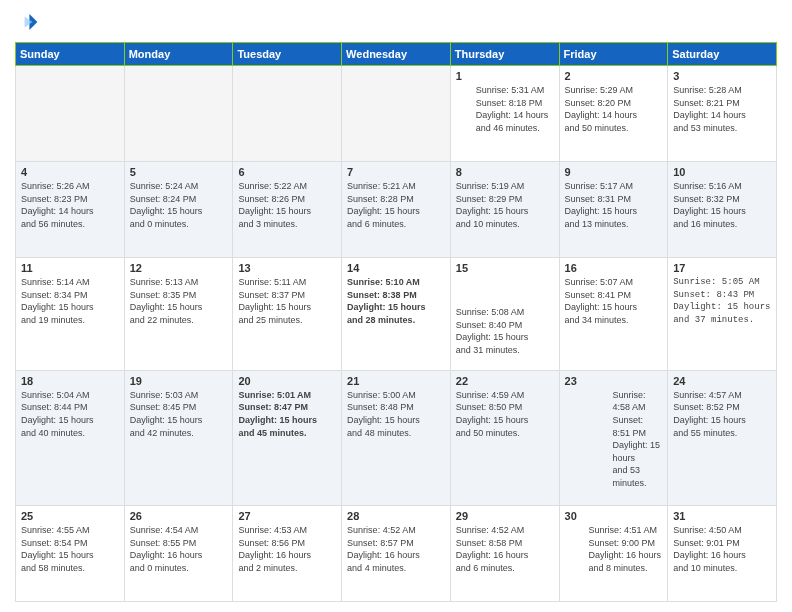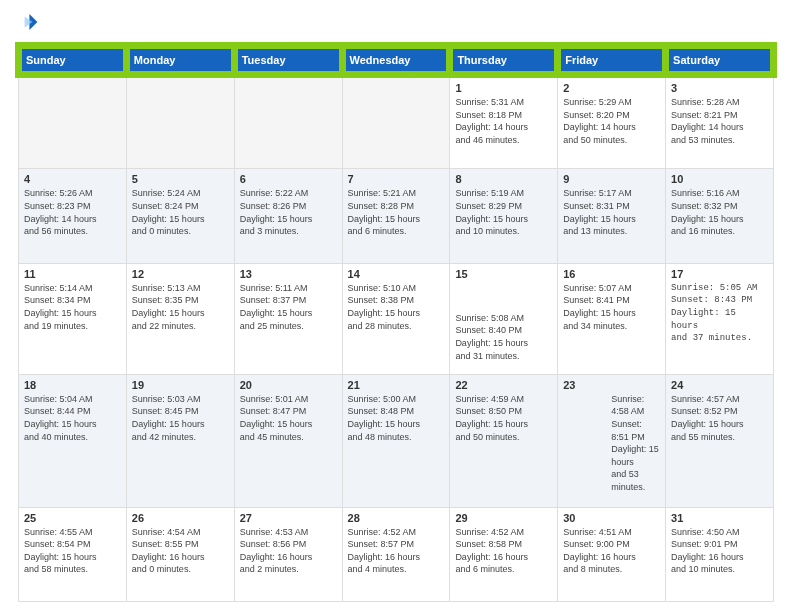--- a/index.html
+++ b/index.html
@@ -66,21 +66,21 @@
       width: 100%;
       table-layout: fixed;
     }
     .calendar th {
       background-color: #1565c0;
       color: #fff;
       font-size: 11px;
       font-weight: bold;
       padding: 5px 4px;
       text-align: left;
-      border: 7px solid #84cc16;
+      border: 1px solid #84cc16;
     }
     .calendar td {
       vertical-align: top;
       font-size: 9.5px;
       color: #333;
       padding: 4px 5px;
       border: 1px solid #ddd;
       background: #fff;
       height: 88px;
     }
@@ -136,21 +136,21 @@
         </tr>
     </thead>
     <tbody id="calendar-body">
     <tr>
           <td class="empty"></td>
           <td class="empty"></td>
           <td class="empty"></td>
           <td class="empty"></td>
           <td>
             <span class="day-number">1</span>
-            <div class="day-info" style="white-space: pre-line;">Sunrise: 5:31 AM
+            <div class="day-info" style="white-space: pre-line; margin-left: 20px;">Sunrise: 5:31 AM
 Sunset: 8:18 PM
 Daylight: 14 hours
 and 46 minutes.</div>
           </td>
           <td>
             <span class="day-number">2</span>
             <div class="day-info" style="white-space: pre-line;">Sunrise: 5:29 AM
 Sunset: 8:20 PM
 Daylight: 14 hours
 and 50 minutes.</div>
@@ -231,21 +231,21 @@
           </td>
           <td>
             <span class="day-number">13</span>
             <div class="day-info" style="white-space: pre-line;">Sunrise: 5:11 AM
 Sunset: 8:37 PM
 Daylight: 15 hours
 and 25 minutes.</div>
           </td>
           <td>
             <span class="day-number">14</span>
-            <div class="day-info" style="white-space: pre-line;">Sunrise: 5:10 AM
+            <div class="day-info" style="white-space: pre-line; font-weight: bold;">Sunrise: 5:10 AM
 Sunset: 8:38 PM
 Daylight: 15 hours
 and 28 minutes.</div>
           </td>
           <td>
             <span class="day-number">15</span>
             <div class="day-info" style="white-space: pre-line; margin-top: 32px;">Sunrise: 5:08 AM
 Sunset: 8:40 PM
 Daylight: 15 hours
 and 31 minutes.</div>
@@ -275,21 +275,21 @@
           </td>
           <td>
             <span class="day-number">19</span>
             <div class="day-info" style="white-space: pre-line;">Sunrise: 5:03 AM
 Sunset: 8:45 PM
 Daylight: 15 hours
 and 42 minutes.</div>
           </td>
           <td>
             <span class="day-number">20</span>
-            <div class="day-info" style="white-space: pre-line;">Sunrise: 5:01 AM
+            <div class="day-info" style="white-space: pre-line; font-weight: bold;">Sunrise: 5:01 AM
 Sunset: 8:47 PM
 Daylight: 15 hours
 and 45 minutes.</div>
           </td>
           <td>
             <span class="day-number">21</span>
             <div class="day-info" style="white-space: pre-line;">Sunrise: 5:00 AM
 Sunset: 8:48 PM
 Daylight: 15 hours
 and 48 minutes.</div>
@@ -347,21 +347,21 @@
           </td>
           <td>
             <span class="day-number">29</span>
             <div class="day-info" style="white-space: pre-line;">Sunrise: 4:52 AM
 Sunset: 8:58 PM
 Daylight: 16 hours
 and 6 minutes.</div>
           </td>
           <td>
             <span class="day-number">30</span>
-            <div class="day-info" style="white-space: pre-line;">Sunrise: 4:51 AM
+            <div class="day-info" style="white-space: pre-line; margin-left: 24px;">Sunrise: 4:51 AM
 Sunset: 9:00 PM
 Daylight: 16 hours
 and 8 minutes.</div>
           </td>
           <td>
             <span class="day-number">31</span>
             <div class="day-info" style="white-space: pre-line;">Sunrise: 4:50 AM
 Sunset: 9:01 PM
 Daylight: 16 hours
 and 10 minutes.</div>

